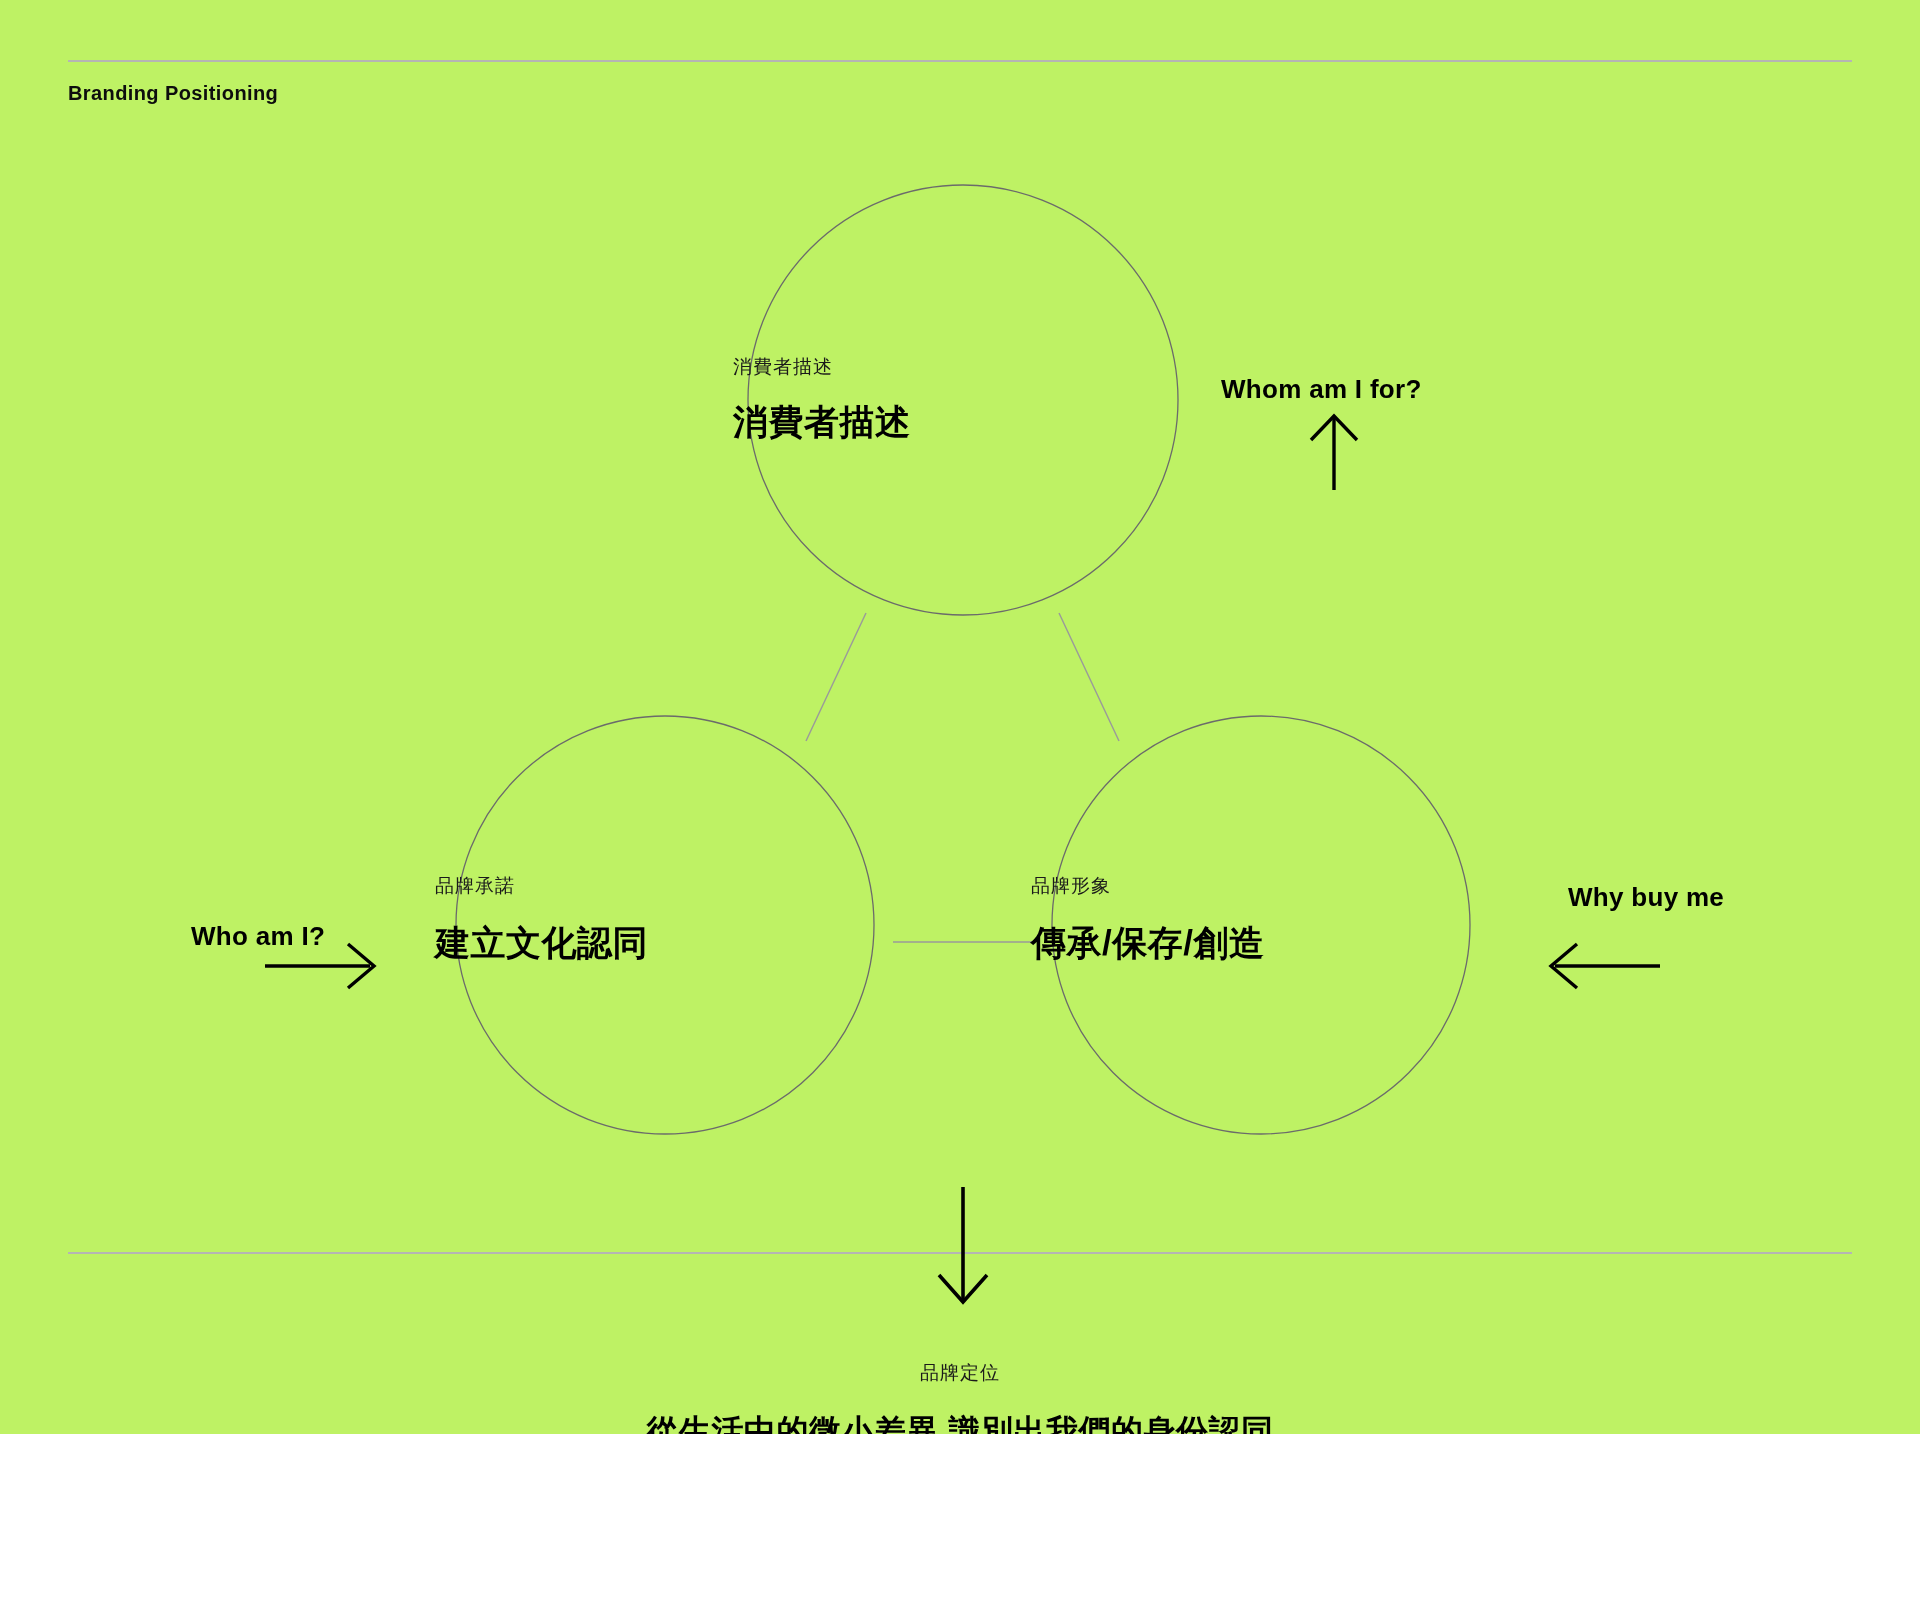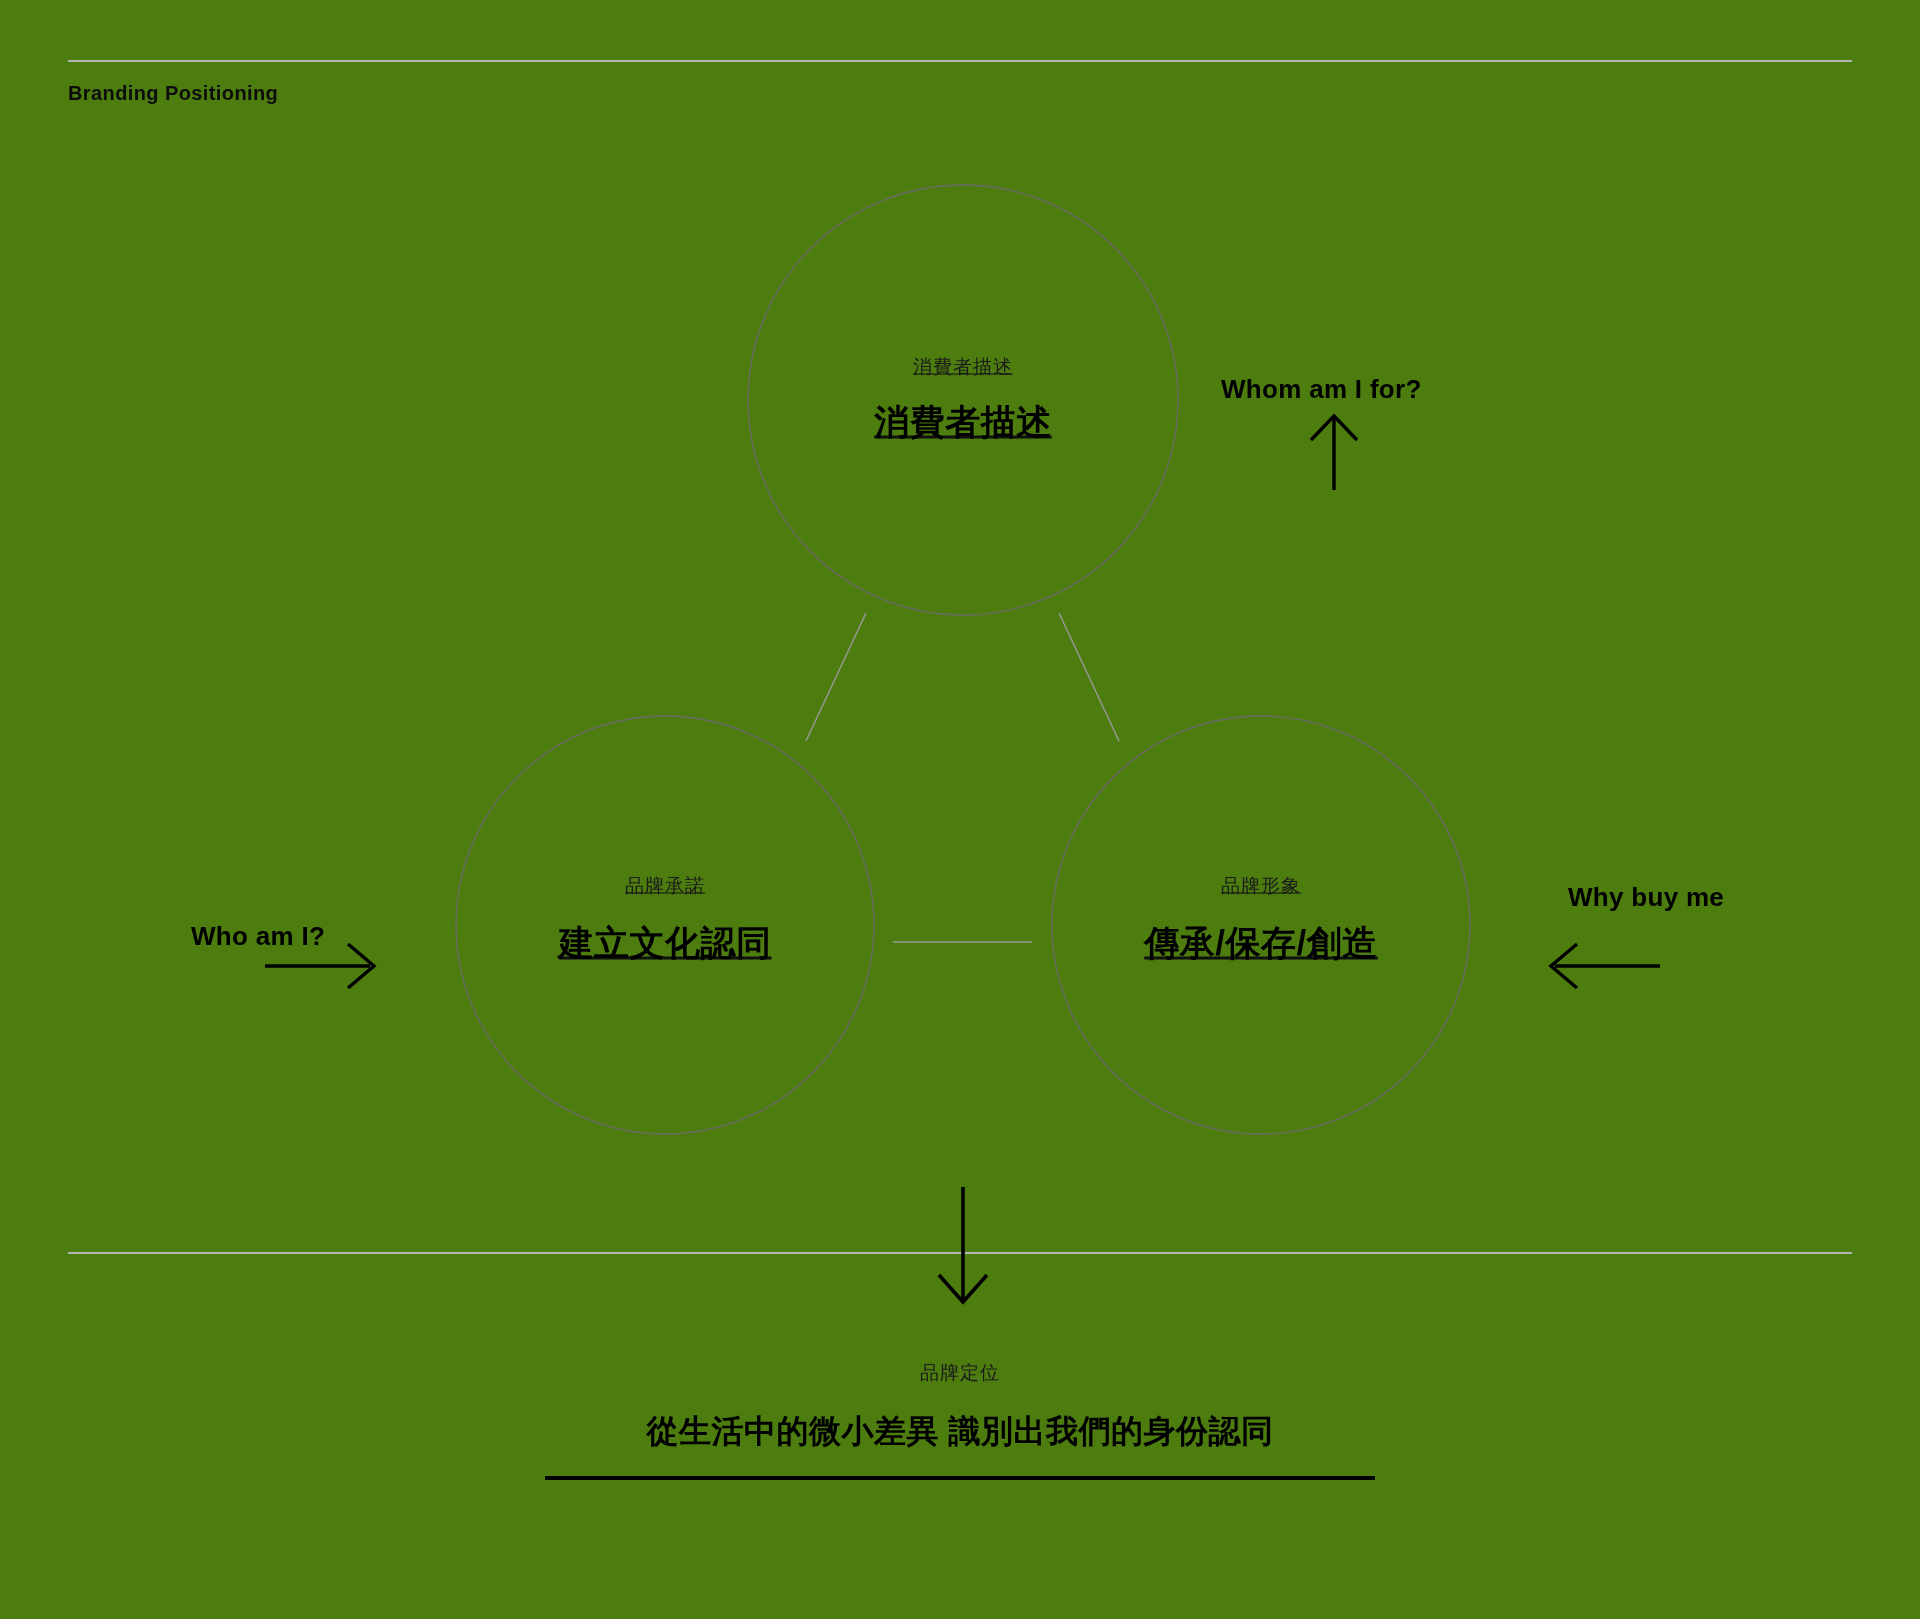--- a/index.html
+++ b/index.html
@@ -9,23 +9,23 @@
   }
   body {
     font-family: "Liberation Sans", "DejaVu Sans", sans-serif;
     color: #111111;
     -webkit-font-smoothing: antialiased;
   }
 
   .page {
     position: relative;
     width: 1920px;
-    height: 1619px;
+    height: 1434px;
     overflow: hidden;
-    background: #4d7c0f;
+    background: #bef264;
   }
 
   
   .top-rule {
     position: absolute;
     left: 68px;
     top: 60px;
     width: 1784px;
     height: 2px;
     background: #b5b5b5;
@@ -54,24 +54,23 @@
     left: 0;
     top: 0;
     width: 1920px;
     height: 1619px;
     overflow: visible;
   }
 
   
   .node {
     position: absolute;
-    text-align: center;
+    text-align: left;
     width: 460px;
     transform: translate(-50%, -50%);
-    text-decoration: underline;
   }
   .node-label {
     font-size: 19px;
     font-weight: 400;
     color: #1a1a1a;
     letter-spacing: 1px;
     line-height: 1.2;
     margin-bottom: 20px;
   }
   .node-title {

